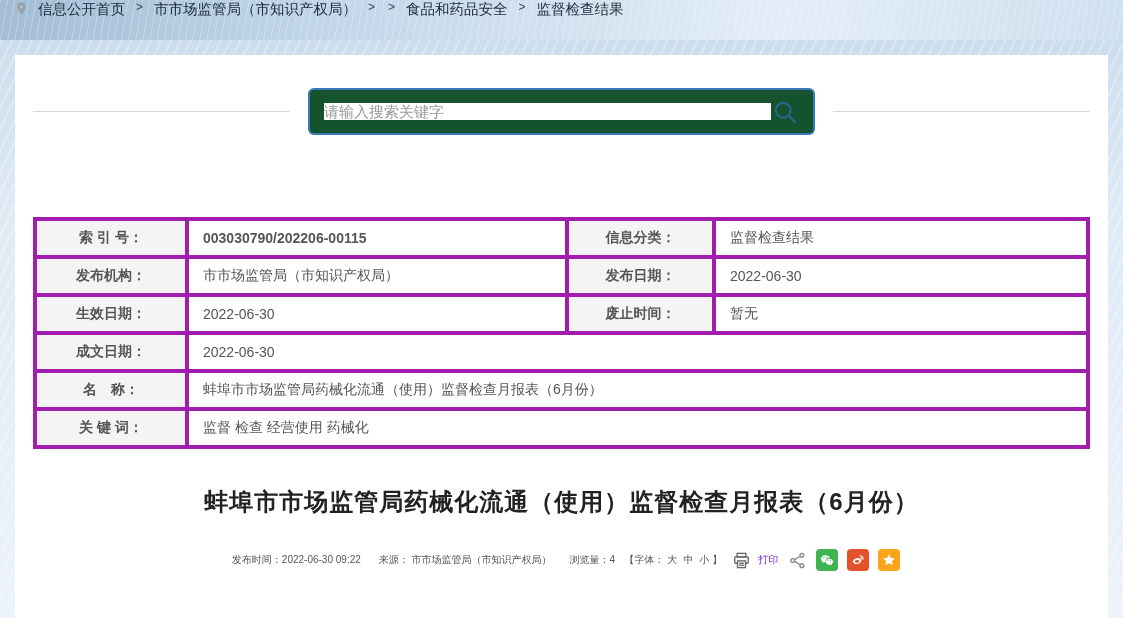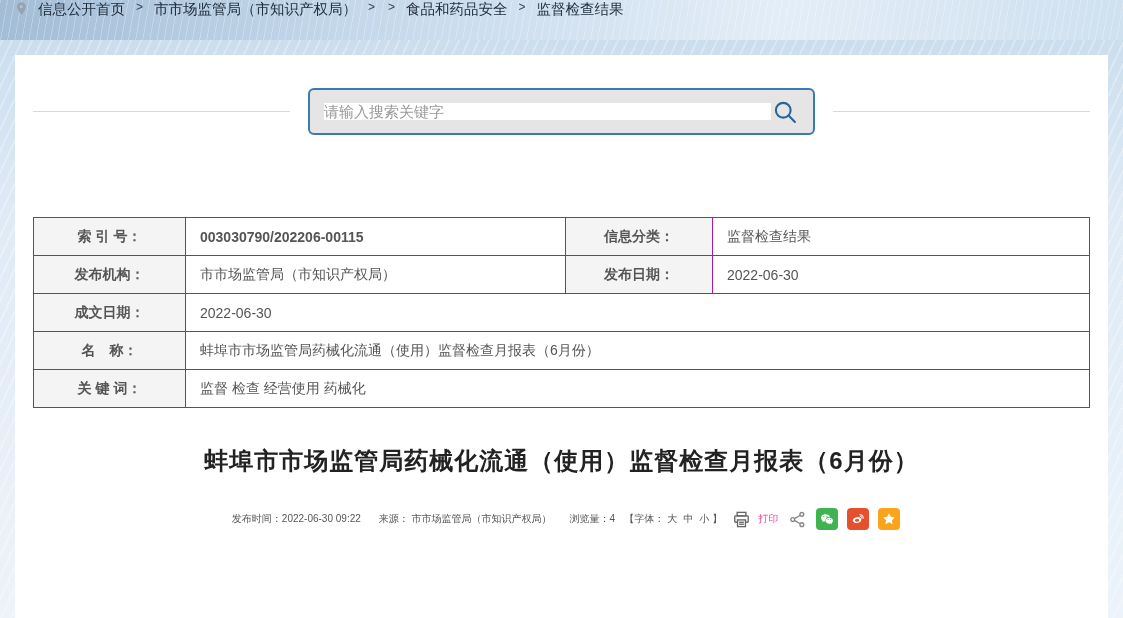--- a/index.html
+++ b/index.html
@@ -27,41 +27,41 @@
   .panel {
     background:#fff; margin:15px 15px 0; height:563px;
     position:relative;
   }
 
   
   .search-row { display:flex; align-items:center; gap:18px; padding:33px 18px 0; }
   .deco-line { flex:1; height:1px; background:#d9d9d9; }
   .search-box {
     width:507px; height:47px; border:2px solid #3a79b8; border-radius:6px;
-    display:flex; align-items:center; padding:0 14px; background:#e5e5e5;
+    display:flex; align-items:center; padding:0 14px; background:#14532d;
   }
   .search-box input {
     flex:1; border:none; outline:none; font-size:15px; color:#333;
     font-family:"Liberation Sans","DejaVu Sans",sans-serif;
   }
   .search-box input::placeholder { color:#999; }
   .search-btn { background:none; border:none; cursor:pointer; display:flex; align-items:center; }
 
   
   table.info { width:calc(100% - 36px); margin:82px 18px 0; border-collapse:collapse; font-size:14px; table-layout:fixed; }
-  table.info td { border:1px solid #a21caf; height:38px; padding:0 14px; color:#555; }
+  table.info td { border:4px solid #a21caf; height:38px; padding:0 14px; color:#555; }
   td.lab { background:#f4f4f4; font-weight:bold; color:#333; text-align:center; padding:0 6px; }
   .w-lab1 { width:152px; } .w-val1 { width:380px;font-weight:bold; } .w-lab2 { width:147px; }
 
   
   .doc-title { text-align:center; margin-top:37px; font-size:24px; font-weight:bold; color:#222; letter-spacing:1px; }
   .meta { margin-top:31px; display:flex; justify-content:center; align-items:center; font-size:10px; color:#555; white-space:nowrap; }
   .meta .chunk { margin:0 9px; }
   .meta .fs-btn { margin:0 3px; cursor:pointer; color:#555; }
-  .meta .print { display:inline-flex; align-items:center; gap:7px; margin-left:10px; cursor:pointer; color:#ec4899; }
+  .meta .print { display:inline-flex; align-items:center; gap:7px; margin-left:10px; cursor:pointer; color:#6d28d9; }
   .share-link { display:inline-flex; align-items:center; margin-left:10px; cursor:pointer; }
   .badge {
     width:22px; height:22px; border-radius:4px; margin-left:9px;
     display:inline-flex; align-items:center; justify-content:center; cursor:pointer;
   }
   .badge svg { width:16px; height:16px; }
 </style>
 </head>
 <body>
 
@@ -107,20 +107,26 @@
       <td class="lab w-lab2">信息分类：</td>
       <td>监督检查结果</td>
     </tr>
     <tr>
       <td class="lab">发布机构：</td>
       <td>市市场监管局（市知识产权局）</td>
       <td class="lab">发布日期：</td>
       <td>2022-06-30</td>
     </tr>
     <tr>
+      <td class="lab">生效日期：</td>
+      <td>2022-06-30</td>
+      <td class="lab">废止时间：</td>
+      <td>暂无</td>
+    </tr>
+    <tr>
       <td class="lab">成文日期：</td>
       <td colspan="3">2022-06-30</td>
     </tr>
     <tr>
       <td class="lab">名　称：</td>
       <td colspan="3">蚌埠市市场监管局药械化流通（使用）监督检查月报表（6月份）</td>
     </tr>
     <tr>
       <td class="lab">关 键 词：</td>
       <td colspan="3">监督 检查 经营使用 药械化</td>

